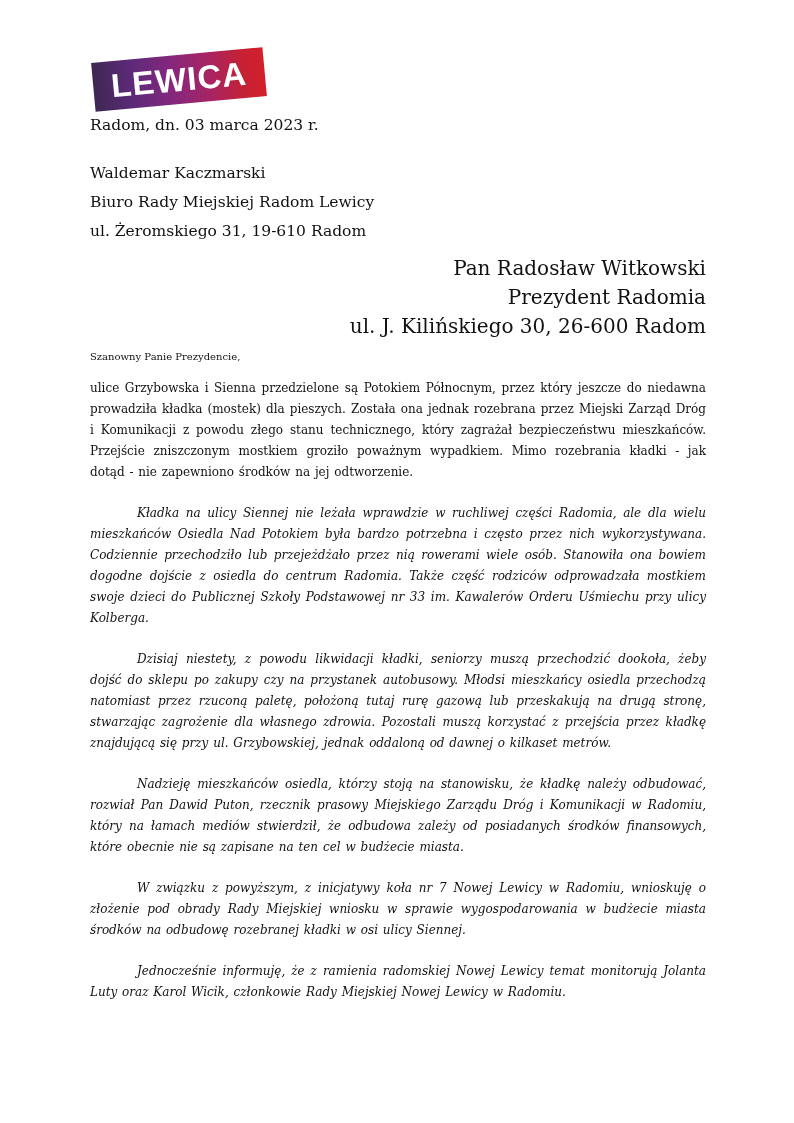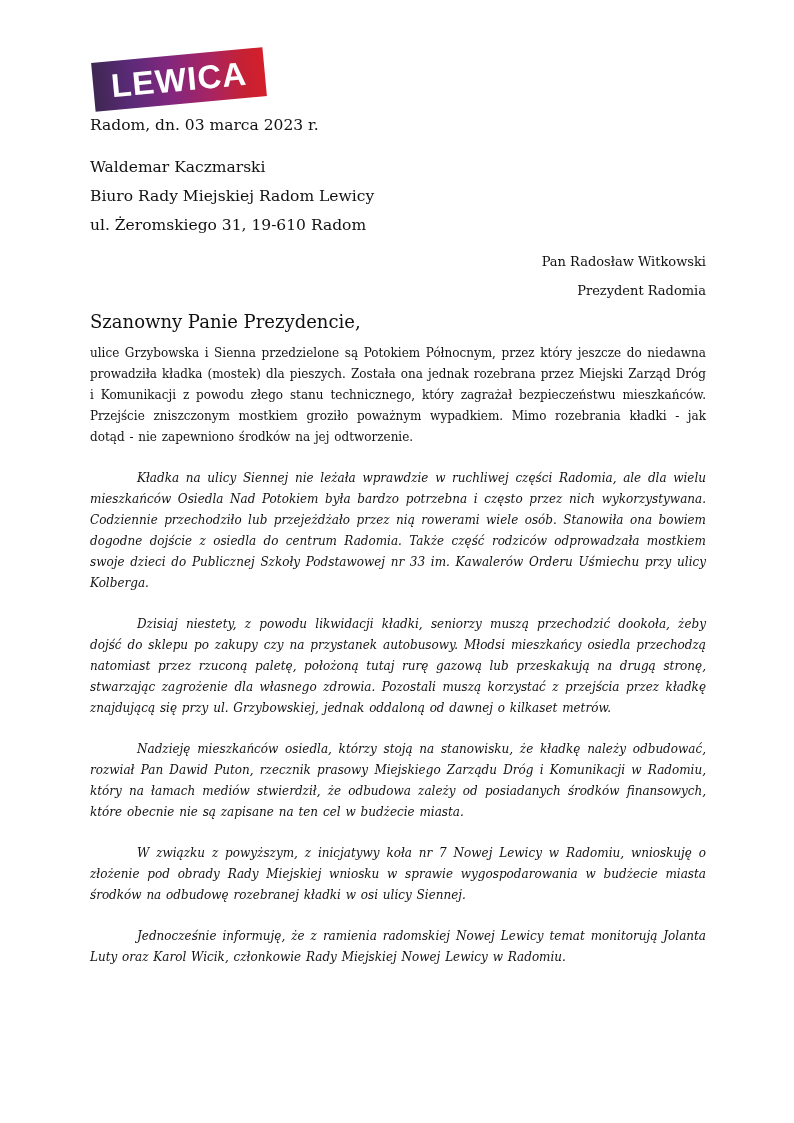--- a/index.html
+++ b/index.html
@@ -45,40 +45,40 @@
     left: 90px;
     top: 0;
     width: 616px;
   }
   .date-line {
     margin-top: 116px;
     font-size: 15.5px;
     line-height: 18px;
   }
   .sender-block {
-    margin-top: 24px;
+    margin-top: 30px;
   }
   .sender-line {
     font-size: 15.5px;
     line-height: 18px;
     margin-bottom: 11px;
     text-align: left;
   }
   .recipient-block {
     margin-top: 19px;
   }
   .recipient-line {
-    font-size: 13px;
+    font-size: 20px;
     line-height: 18px;
     margin-bottom: 11px;
     text-align: right;
   }
   .salutation {
     margin-top: 13px;
-    font-size: 18px;
+    font-size: 10px;
     line-height: 18px;
   }
   .body-block {
     margin-top: 12px;
   }
   .body-block p {
     margin: 0 0 20px 0;
     font-size: 12px;
     line-height: 21px;
     text-align: justify;
@@ -104,20 +104,21 @@
 
     <div class="sender-block">
       <div class="sender-line">Waldemar Kaczmarski</div>
       <div class="sender-line">Biuro Rady Miejskiej Radom Lewicy</div>
       <div class="sender-line">ul. Żeromskiego 31, 19-610 Radom</div>
     </div>
 
     <div class="recipient-block">
       <div class="recipient-line">Pan Radosław Witkowski</div>
       <div class="recipient-line">Prezydent Radomia</div>
+      <div class="recipient-line">ul. J. Kilińskiego 30, 26-600 Radom</div>
     </div>
 
     <div class="salutation">Szanowny Panie Prezydencie,</div>
 
     <div class="body-block">
       <p>ulice Grzybowska i Sienna przedzielone są Potokiem Północnym, przez który jeszcze do niedawna prowadziła kładka (mostek) dla pieszych. Została ona jednak rozebrana przez Miejski Zarząd Dróg i Komunikacji z powodu złego stanu technicznego, który zagrażał bezpieczeństwu mieszkańców. Przejście zniszczonym mostkiem groziło poważnym wypadkiem. Mimo rozebrania kładki - jak dotąd - nie zapewniono środków na jej odtworzenie.</p>
       <p class="indented">Kładka na ulicy Siennej nie leżała wprawdzie w ruchliwej części Radomia, ale dla wielu mieszkańców Osiedla Nad Potokiem była bardzo potrzebna i często przez nich wykorzystywana. Codziennie przechodziło lub przejeżdżało przez nią rowerami wiele osób. Stanowiła ona bowiem dogodne dojście z osiedla do centrum Radomia. Także część rodziców odprowadzała mostkiem swoje dzieci do Publicznej Szkoły Podstawowej nr 33 im. Kawalerów Orderu Uśmiechu przy ulicy Kolberga.</p>
       <p class="indented">Dzisiaj niestety, z powodu likwidacji kładki, seniorzy muszą przechodzić dookoła, żeby dojść do sklepu po zakupy czy na przystanek autobusowy. Młodsi mieszkańcy osiedla przechodzą natomiast przez rzuconą paletę, położoną tutaj rurę gazową lub przeskakują na drugą stronę, stwarzając zagrożenie dla własnego zdrowia. Pozostali muszą korzystać z przejścia przez kładkę znajdującą się przy ul. Grzybowskiej, jednak oddaloną od dawnej o kilkaset metrów.</p>
       <p class="indented">Nadzieję mieszkańców osiedla, którzy stoją na stanowisku, że kładkę należy odbudować, rozwiał Pan Dawid Puton, rzecznik prasowy Miejskiego Zarządu Dróg i Komunikacji w Radomiu, który na łamach mediów stwierdził, że odbudowa zależy od posiadanych środków finansowych, które obecnie nie są zapisane na ten cel w budżecie miasta.</p>
       <p class="indented">W związku z powyższym, z inicjatywy koła nr 7 Nowej Lewicy w Radomiu, wnioskuję o złożenie pod obrady Rady Miejskiej wniosku w sprawie wygospodarowania w budżecie miasta środków na odbudowę rozebranej kładki w osi ulicy Siennej.</p>

